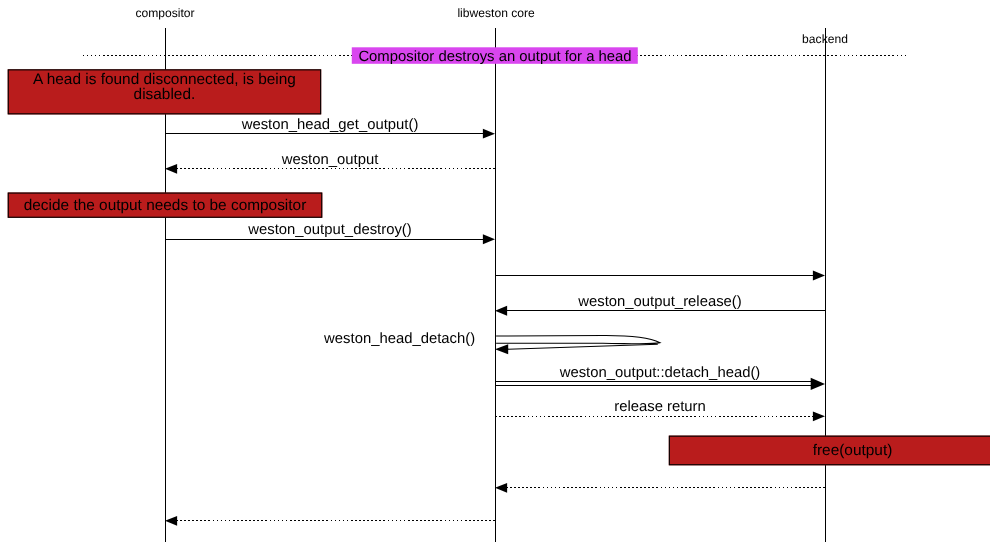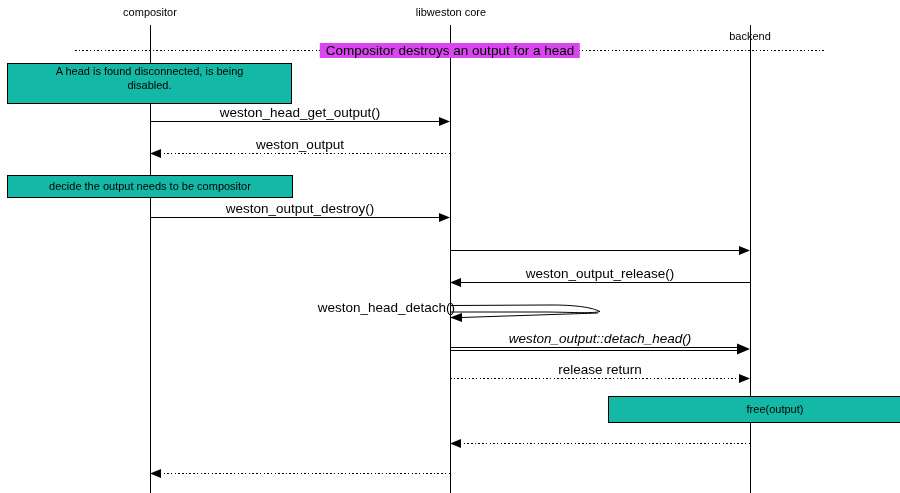--- a/index.html
+++ b/index.html
@@ -10,22 +10,22 @@
   svg.geom{position:absolute;left:0;top:0;z-index:0;}
   .lbl{
     position:absolute;z-index:2;font-size:13.5px;line-height:15px;
     white-space:nowrap;color:#000;
   }
   .center{transform:translateX(-50%);}
   .rightalign{transform:translateX(-100%);}
   .participant{font-size:11px;text-align:center;}
   .divider-label{background:#d946ef;padding:0 6px;}
   .notebox{
-    position:absolute;z-index:2;background:#14b8a6;border:1px solid #000;
-    box-sizing:border-box;text-align:center;font-size:11px;
+    position:absolute;z-index:2;background:#b91c1c;border:1px solid #000;
+    box-sizing:border-box;text-align:center;font-size:14px;
   }
   .notebox .noteline{display:block;line-height:13.5px;}
   .note1{left:7px;top:63px;width:285px;height:41px;padding-top:1px;}
   .note2{left:7px;top:175px;width:286px;height:23px;}
   .note2 .noteline{line-height:21px;}
   .freebox{left:608px;top:396px;width:334px;height:27px;}
   .freebox .noteline{line-height:25px;}
 </style>
 </head>
 <body>
@@ -111,17 +111,17 @@
   </div>
 
   <div class="notebox freebox">
     <span class="noteline">free(output)</span>
   </div>
 
   <div class="lbl center" style="left:300px;top:105px;">weston_head_get_output()</div>
   <div class="lbl center" style="left:300px;top:137px;">weston_output</div>
   <div class="lbl center" style="left:300px;top:201px;">weston_output_destroy()</div>
   <div class="lbl center" style="left:600px;top:266px;">weston_output_release()</div>
-  <div class="lbl rightalign" style="left:455px;top:300px;">weston_head_detach()</div>
-  <div class="lbl center" style="left:600px;top:331px;font-style:italic;">weston_output::detach_head()</div>
+  <div class="lbl rightalign" style="left:432px;top:300px;">weston_head_detach()</div>
+  <div class="lbl center" style="left:600px;top:331px;">weston_output::detach_head()</div>
   <div class="lbl center" style="left:600px;top:362px;">release return</div>
 
 </div>
 
 </body></html>

